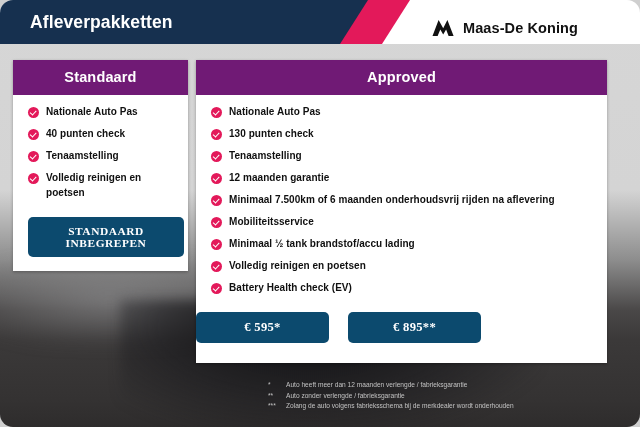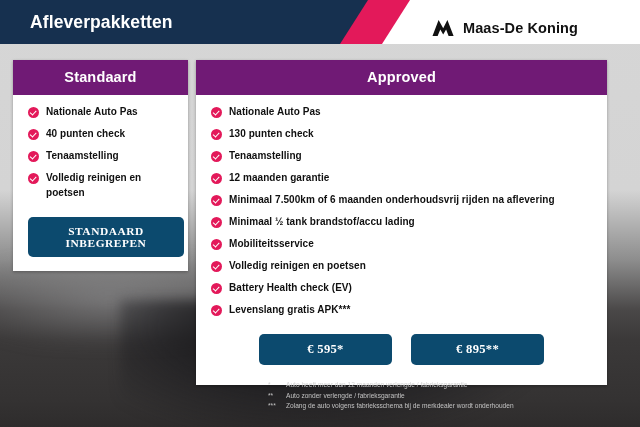--- a/index.html
+++ b/index.html
@@ -20,20 +20,21 @@
     background:
       linear-gradient(180deg,
         #d6d6d6 0px,
         #d4d4d4 190px,
         #8d8d8d 260px,
         #4a4848 310px,
         #3b3939 340px,
         #343232 400px,
         #2e2c2c 427px);
     overflow: hidden;
+    border-radius: 13px;
   }
   
   #bg-blob {
     position: absolute;
     left: 120px;
     top: 300px;
     width: 420px;
     height: 130px;
     background: radial-gradient(ellipse at 45% 20%, rgba(10,10,14,0.92) 0%, rgba(20,20,24,0.55) 45%, rgba(40,40,44,0) 78%);
     filter: blur(6px);
@@ -172,21 +173,20 @@
   #standaard-cta {
     width: 100%;
     padding: 8px 4px;
     font-size: 11.4px;
     letter-spacing: .55px;
     text-align: center;
   }
 
   #price-row {
     display: flex;
-    justify-content: center;
     gap: 19px;
     padding: 9px 0 10px 0;
   }
   .price-btn {
     min-width: 113px;
     padding: 8px 10px;
     font-size: 12.6px;
     letter-spacing: .3px;
     text-align: center;
   }
@@ -272,37 +272,33 @@
           <li>
             <span class="check-icon"></span>
             <span class="feature-text">12 maanden garantie</span>
           </li>
           <li>
             <span class="check-icon"></span>
             <span class="feature-text">Minimaal 7.500km of 6 maanden onderhoudsvrij rijden na aflevering</span>
           </li>
           <li>
             <span class="check-icon"></span>
+            <span class="feature-text">Mobiliteitsservice</span>
+          </li>
+          <li>
+            <span class="check-icon"></span>
             <span class="feature-text">Minimaal ½ tank brandstof/accu lading</span>
           </li>
           <li>
             <span class="check-icon"></span>
-            <span class="feature-text">Mobiliteitsservice</span>
-          </li>
-          <li>
-            <span class="check-icon"></span>
             <span class="feature-text">Volledig reinigen en poetsen</span>
           </li>
           <li>
             <span class="check-icon"></span>
             <span class="feature-text">Battery Health check (EV)</span>
-          </li>
-          <li>
-            <span class="check-icon"></span>
-            <span class="feature-text">Levenslang gratis APK***</span>
           </li>
         </ul>
       <div id="price-row">
           <div class="pill price-btn">€ 595*</div>
           <div class="pill price-btn">€ 895**</div>
         </div>
     </div>
   </div>
 
   <div id="footnotes">

